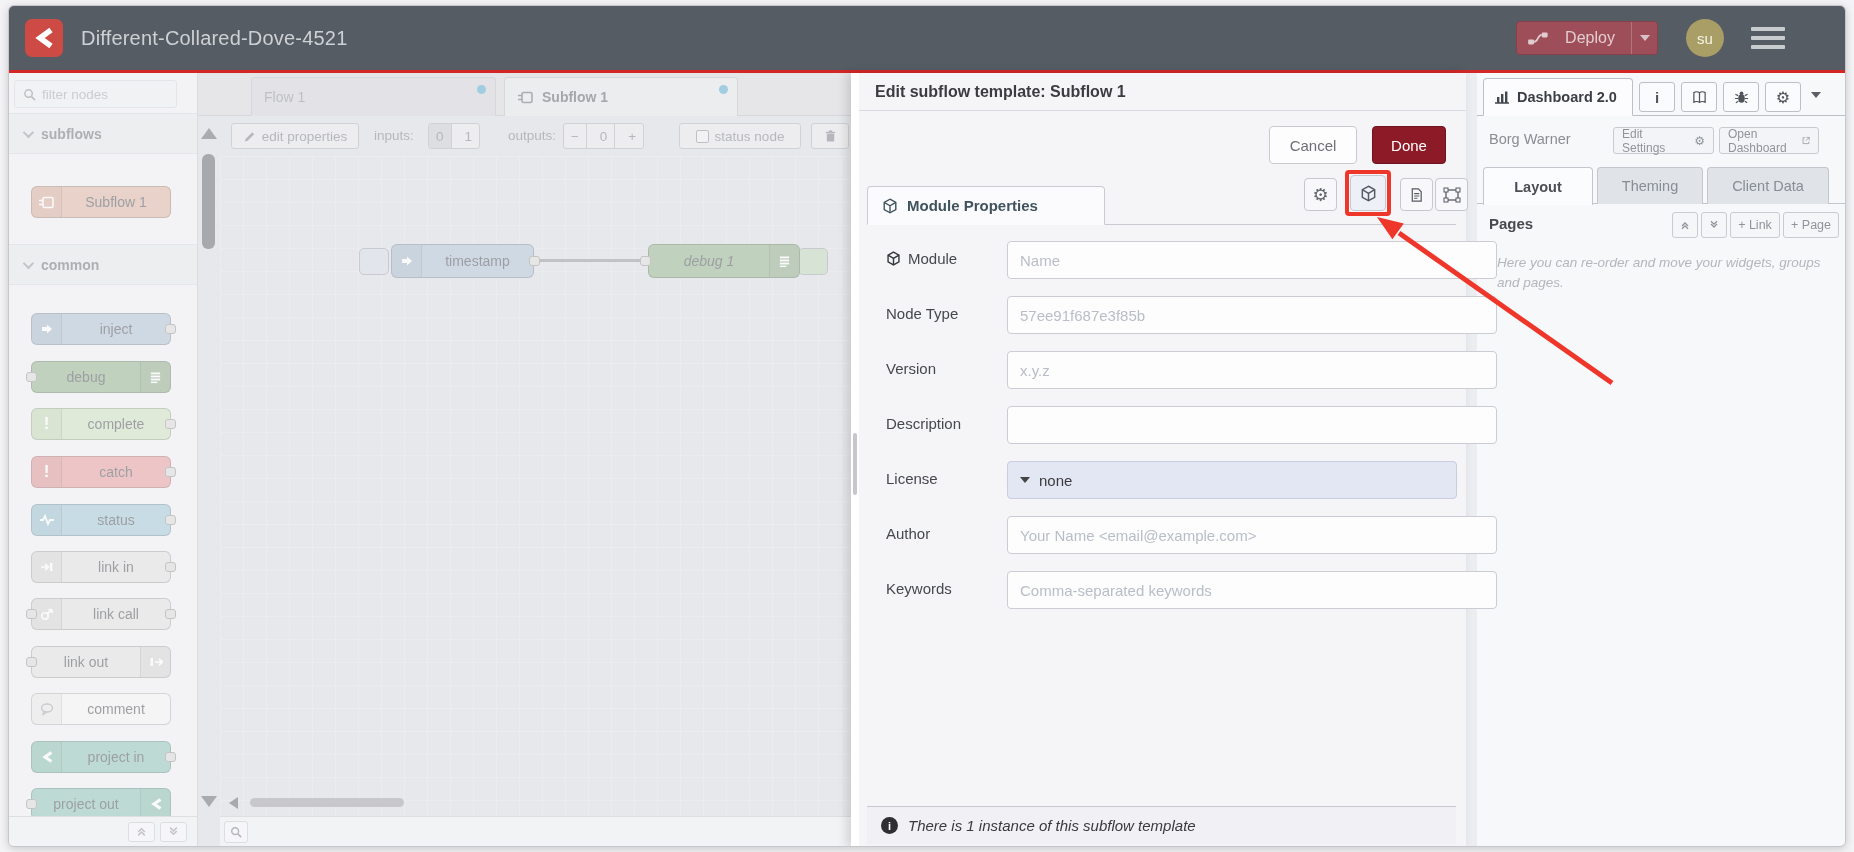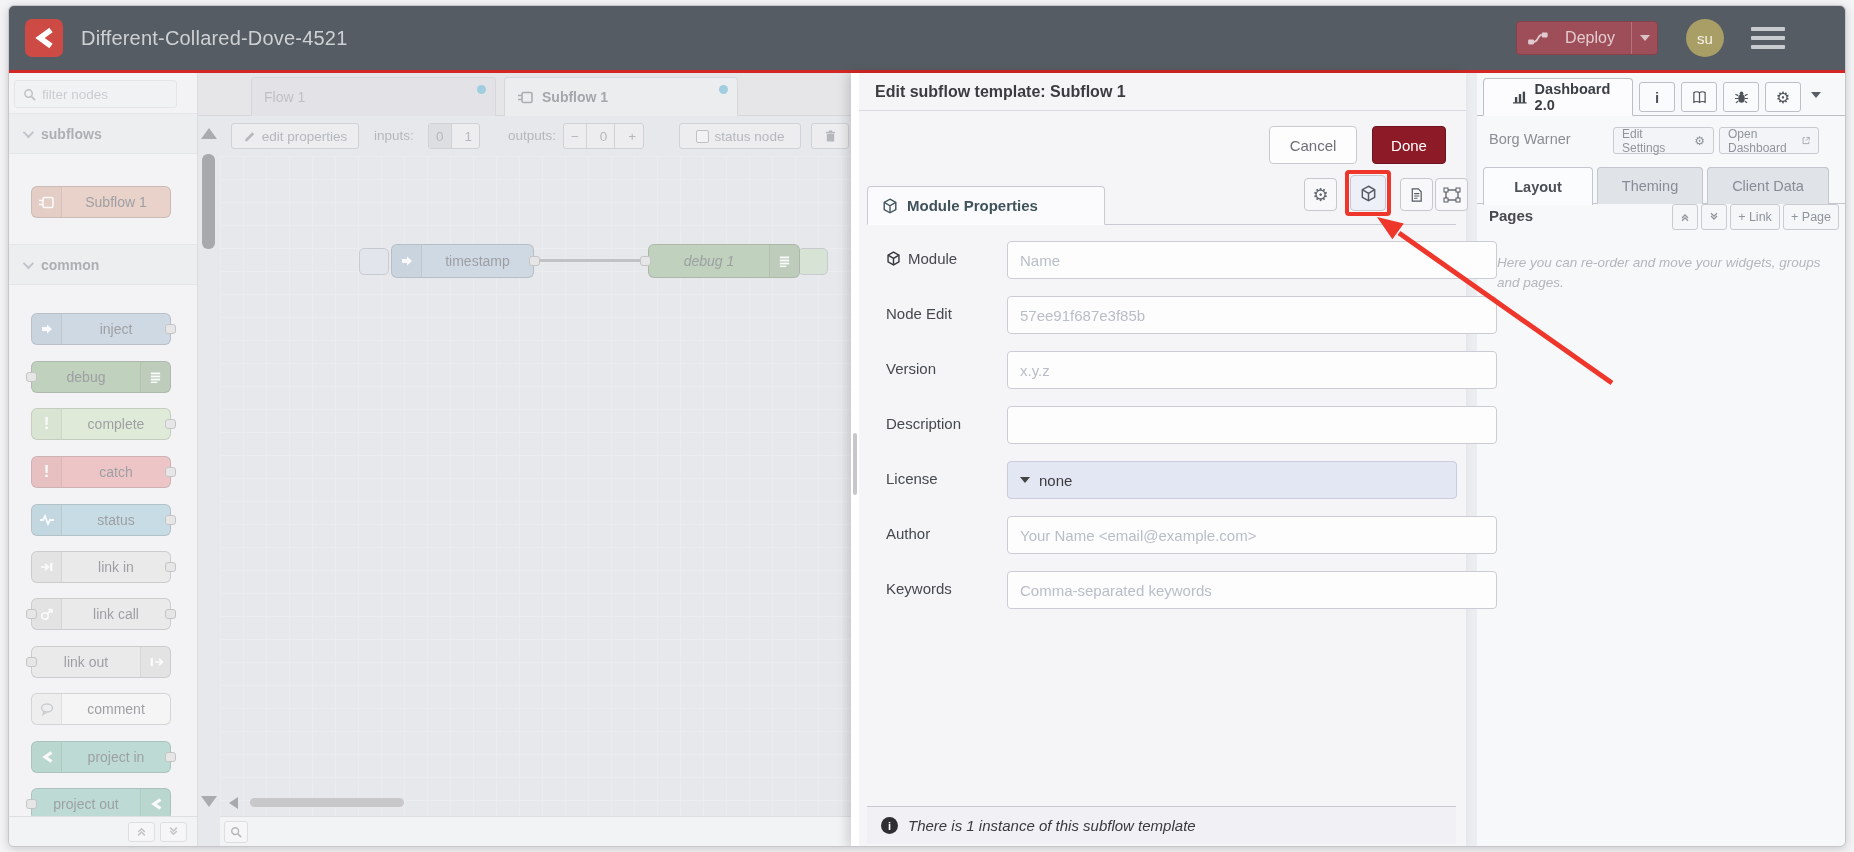--- a/index.html
+++ b/index.html
@@ -112,34 +112,34 @@
              display:flex; align-items:center; gap:9px; padding-left:12px; font-size:15px; color:#3c3c40; cursor:pointer; }
   .tri-sm { width:0; height:0; border-left:5px solid transparent; border-right:5px solid transparent; border-top:6px solid #444; }
   .tfoot { position:absolute; left:8px; right:10px; bottom:4px; height:38px; background:#f1f1f5; border-top:1px solid #c9c9d2;
            display:flex; align-items:center; gap:10px; padding-left:14px; font-size:15px; font-style:italic; color:#3a3a3e; }
   .info-ic { width:17px; height:17px; border-radius:50%; background:#2e2e33; color:#fff; font-size:11px; font-weight:bold;
              font-style:normal; display:flex; align-items:center; justify-content:center; flex:0 0 auto; }
 
   
   .stabrow { position:absolute; left:0; right:0; top:5px; height:38px; border-bottom:1px solid #bdbfc6; }
   .stab { position:absolute; left:6px; top:0; width:150px; height:38px; background:#fcfcfe; border:1px solid #bdbfc6; border-bottom:1px solid #fcfcfe;
-          border-radius:4px 4px 0 0; display:flex; align-items:center; gap:7px; padding-left:28px; font-size:14.5px; font-weight:bold; color:#3b3e44; }
+          border-radius:4px 4px 0 0; display:flex; align-items:center; gap:7px; padding-left:10px; font-size:14.5px; font-weight:bold; color:#3b3e44; }
   .sico { position:absolute; top:4px; width:36px; height:30px; background:#fafbfc; border:1px solid #bdbfc6; border-radius:3px;
           display:flex; align-items:center; justify-content:center; color:#4f545b; font-size:16px; cursor:pointer; }
   .scaret { position:absolute; top:14px; left:334px; cursor:pointer; }
   .inst-row { position:absolute; top:43px; left:0; right:0; height:47px; }
   .inst-name { position:absolute; left:12px; top:15px; font-size:14.5px; color:#8a8d93; }
   .sbtn { position:absolute; top:11px; height:27px; background:#f3f4f7; border:1px solid #c9cbd1; border-radius:3px;
           font-size:12px; color:#8f949c; display:flex; align-items:center; gap:5px; padding:0 8px; cursor:pointer; }
   .stabs2 { position:absolute; left:0; right:0; top:94px; height:37px; border-bottom:1px solid #c4c6cd; }
   .stab2 { position:absolute; top:0; height:37px; border:1px solid #c4c6cd; border-bottom:none; border-radius:4px 4px 0 0;
            display:flex; align-items:center; justify-content:center; font-size:14.5px; cursor:pointer; }
   .stab2.on { background:#fbfcfd; font-weight:bold; color:#4b4f56; height:38px; }
   .stab2.off { background:#e0e3e8; color:#878d96; }
-  .pages-row { position:absolute; left:0; right:0; top:123px; height:42px; }
+  .pages-row { position:absolute; left:0; right:0; top:131px; height:42px; }
   .pages-t { position:absolute; left:12px; top:11px; font-size:15px; font-weight:bold; color:#4a4a4e; }
   .pbtn { position:absolute; top:8px; height:26px; background:#f5f6f8; border:1px solid #c9cbd1; border-radius:3px;
           font-size:12.5px; color:#8f949c; display:flex; align-items:center; justify-content:center; padding:0 7px; cursor:pointer; }
   .shelp { position:absolute; left:12px; top:180px; width:345px; font-size:13.5px; font-style:italic; color:#b4b6bc; line-height:1.45;margin-left:8px; }
 
   
   .annot-svg { position:absolute; left:0; top:0; width:1838px; height:842px; z-index:60; pointer-events:none; }
 </style>
 </head>
 <body>
@@ -478,21 +478,21 @@
               <svg width="15" height="15" viewBox="0 0 16 16">
                   <path d="M8 1.2 13.8 4.4 13.8 11.6 8 14.8 2.2 11.6 2.2 4.4 Z" fill="none" stroke="#35383c" stroke-width="1.5"></path>
                   <path d="M2.2 4.4 8 7.8 13.8 4.4 M8 7.8 8 14.8" fill="none" stroke="#35383c" stroke-width="1.5"></path>
                 </svg>
               <span>Module</span>
             </span>
             <input class="finput" placeholder="Name" style="">
           </div>
           <div class="frow">
             <span class="flab">
-                <span>Node Edit</span>
+                <span>Node Type</span>
               </span>
             <input class="finput" placeholder="57ee91f687e3f85b" style="">
           </div>
           <div class="frow">
             <span class="flab">
                 <span>Version</span>
               </span>
             <input class="finput" placeholder="x.y.z" style="">
           </div>
           <div class="frow">

